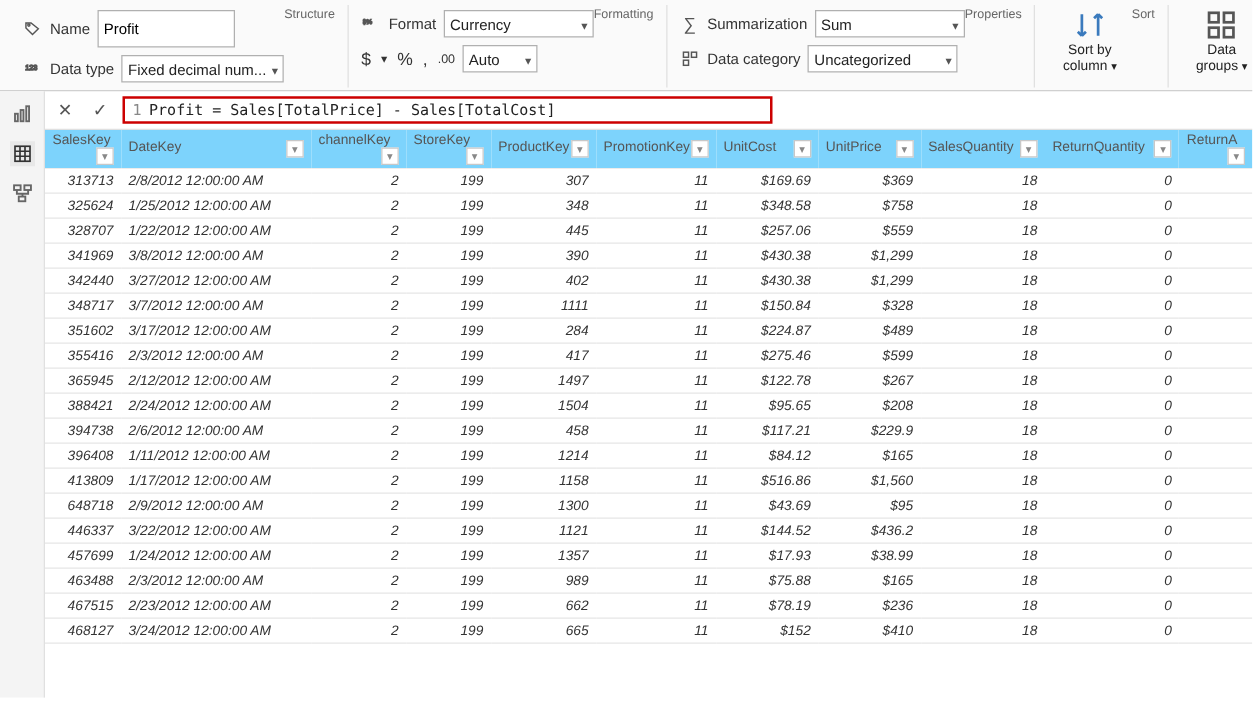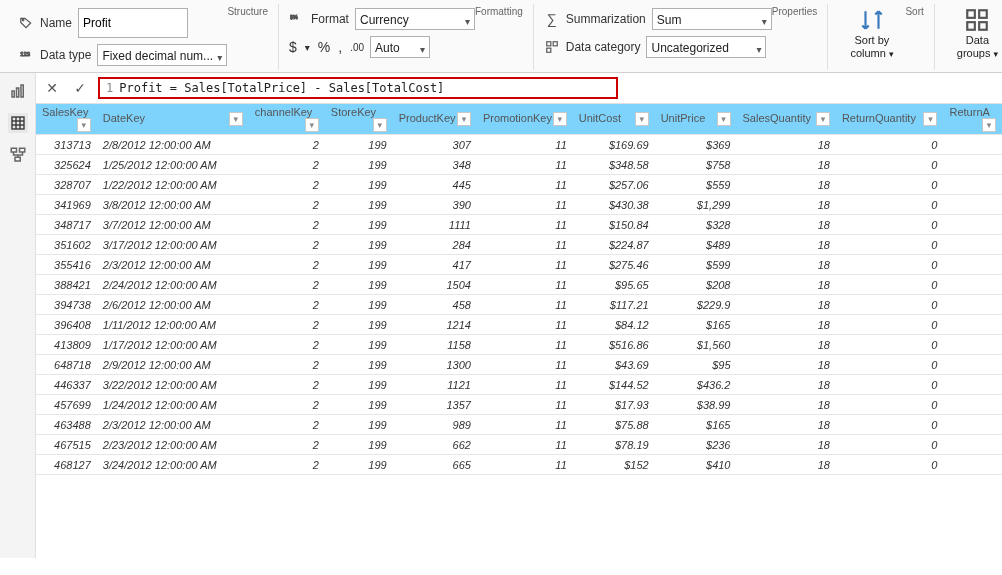--- a/index.html
+++ b/index.html
@@ -314,20 +314,33 @@
               <td class="num">199</td>
               <td class="num">390</td>
               <td class="num">11</td>
               <td class="num">$430.38</td>
               <td class="num">$1,299</td>
               <td class="num">18</td>
               <td class="num">0</td>
               <td class="txt"></td>
             </tr>
             <tr>
+              <td class="num">342440</td>
+              <td class="txt">3/27/2012 12:00:00 AM</td>
+              <td class="num">2</td>
+              <td class="num">199</td>
+              <td class="num">402</td>
+              <td class="num">11</td>
+              <td class="num">$430.38</td>
+              <td class="num">$1,299</td>
+              <td class="num">18</td>
+              <td class="num">0</td>
+              <td class="txt"></td>
+            </tr>
+            <tr>
               <td class="num">348717</td>
               <td class="txt">3/7/2012 12:00:00 AM</td>
               <td class="num">2</td>
               <td class="num">199</td>
               <td class="num">1111</td>
               <td class="num">11</td>
               <td class="num">$150.84</td>
               <td class="num">$328</td>
               <td class="num">18</td>
               <td class="num">0</td>
@@ -353,20 +366,33 @@
               <td class="num">199</td>
               <td class="num">417</td>
               <td class="num">11</td>
               <td class="num">$275.46</td>
               <td class="num">$599</td>
               <td class="num">18</td>
               <td class="num">0</td>
               <td class="txt"></td>
             </tr>
             <tr>
+              <td class="num">365945</td>
+              <td class="txt">2/12/2012 12:00:00 AM</td>
+              <td class="num">2</td>
+              <td class="num">199</td>
+              <td class="num">1497</td>
+              <td class="num">11</td>
+              <td class="num">$122.78</td>
+              <td class="num">$267</td>
+              <td class="num">18</td>
+              <td class="num">0</td>
+              <td class="txt"></td>
+            </tr>
+            <tr>
               <td class="num">388421</td>
               <td class="txt">2/24/2012 12:00:00 AM</td>
               <td class="num">2</td>
               <td class="num">199</td>
               <td class="num">1504</td>
               <td class="num">11</td>
               <td class="num">$95.65</td>
               <td class="num">$208</td>
               <td class="num">18</td>
               <td class="num">0</td>

